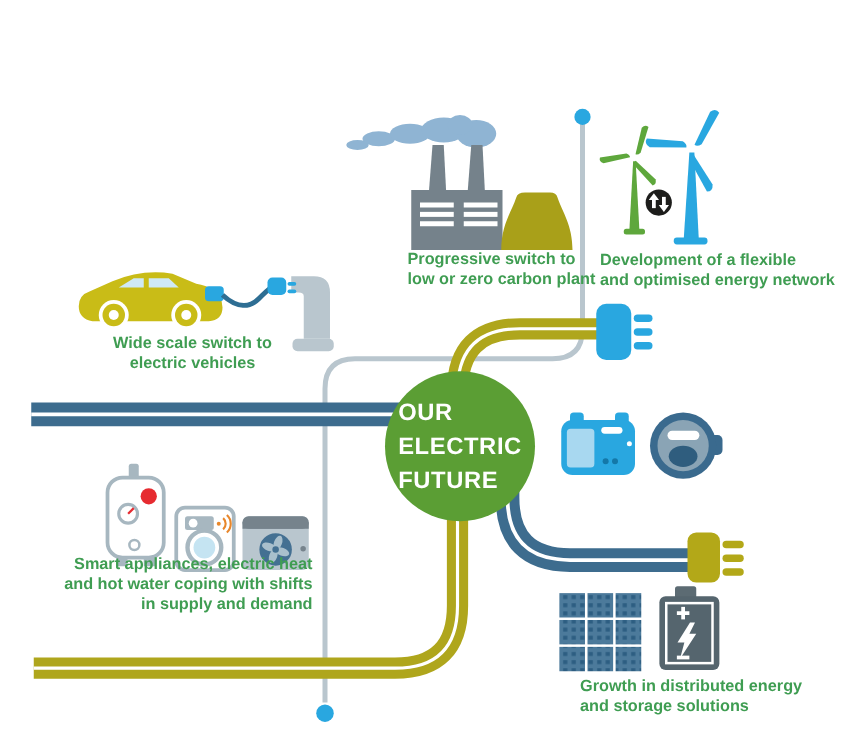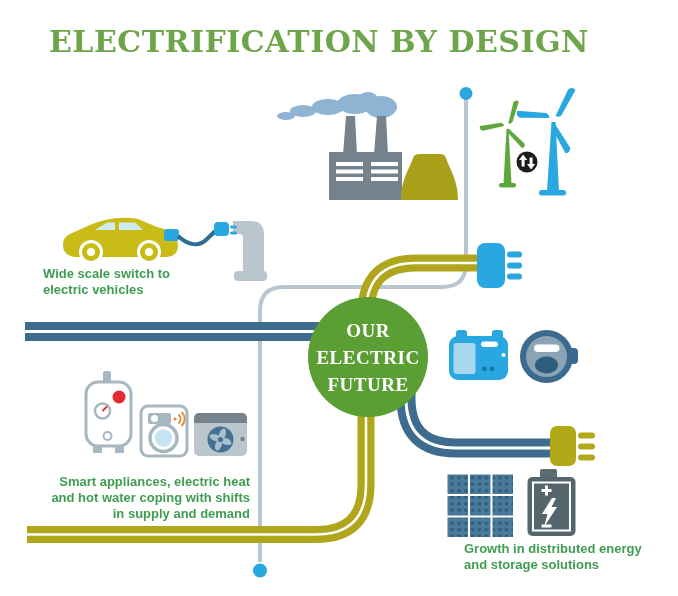--- a/index.html
+++ b/index.html
@@ -5,27 +5,27 @@
   html,body{margin:0;padding:0;background:#ffffff;}
   #stage{position:relative;width:678px;height:596px;background:#ffffff;overflow:hidden;
          font-family:"Liberation Sans",sans-serif;}
   #art{position:absolute;left:0;top:0;z-index:0;}
   .txt{position:absolute;z-index:2;pointer-events:none;}
   .title{left:49px;top:24px;font-family:"DejaVu Serif",serif;font-weight:700;
          font-size:30px;letter-spacing:.5px;color:#6FA54A;white-space:pre;}
   .cap{font-weight:700;font-size:13px;line-height:16px;color:#3F9D52;white-space:pre-line;}
   .cap-plant{left:326px;top:199px;}
   .cap-network{left:480px;top:200px;}
-  .cap-vehicles{left:43px;top:266px;width:190px;text-align:left;}
+  .cap-vehicles{left:59px;top:266px;width:190px;text-align:center;}
   .cap-meters{left:451px;top:382px;}
-  .cap-appliances{left:40px;top:474px;width:210px;text-align:right;}
+  .cap-appliances{left:40px;top:443px;width:210px;text-align:right;}
   .cap-storage{left:464px;top:541px;}
   .circle-label{left:308px;top:297px;width:120px;height:120px;display:flex;
-      align-items:center;justify-content:center;text-align:center;color:#ffffff;
-      font-family:Liberation Serif, serif;font-weight:700;font-size:19px;line-height:27px;
+      align-items:center;justify-content:center;text-align:left;color:#ffffff;
+      font-family:Liberation Sans, sans-serif;font-weight:700;font-size:19px;line-height:27px;
       letter-spacing:.5px;white-space:pre-line;}
 </style>
 </head>
 <body>
 
 <div id="stage">
 
 <svg id="art" width="678" height="596" viewBox="0 0 678 596">
   <defs>
     <pattern id="pvcells" width="6.8" height="6.5" patternUnits="userSpaceOnUse">
@@ -207,24 +207,27 @@
     <rect x="533" y="482.5" width="37" height="48" fill="none" stroke="#ffffff" stroke-width="2"></rect>
     <g fill="#ffffff">
       <rect x="541.5" y="489" width="10" height="3"></rect>
       <rect x="545" y="485.5" width="3" height="10"></rect>
       <path d="M552,498 L542,514 L547.5,514 L544,527 L557,507 L551.5,507 L556,498 Z"></path>
       <rect x="541.5" y="524.5" width="10" height="3"></rect>
     </g>
   </g>
 </svg>
 
-  <div class="txt title">ELECTRIFICATION BY DESIGN</div>
   <div class="txt circle-label">OUR
 ELECTRIC
 FUTURE</div>
+  <div class="txt cap cap-plant">Progressive switch to
+low or zero carbon plant</div>
+  <div class="txt cap cap-network">Development of a flexible
+and optimised energy network</div>
   <div class="txt cap cap-vehicles">Wide scale switch to
 electric vehicles</div>
   <div class="txt cap cap-appliances">Smart appliances, electric heat
 and hot water coping with shifts
 in supply and demand</div>
   <div class="txt cap cap-storage">Growth in distributed energy
 and storage solutions</div>
 
 </div>
 

